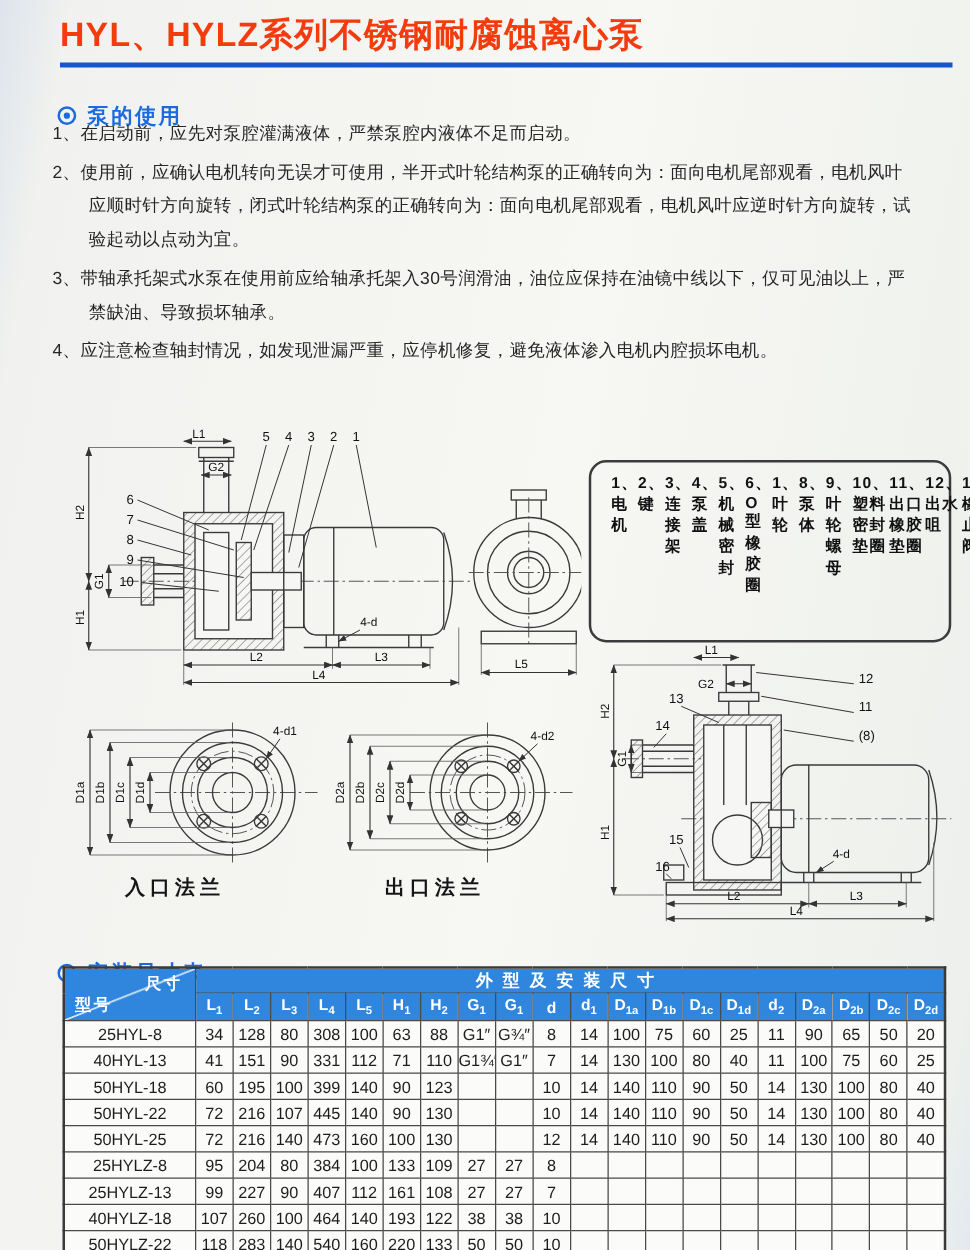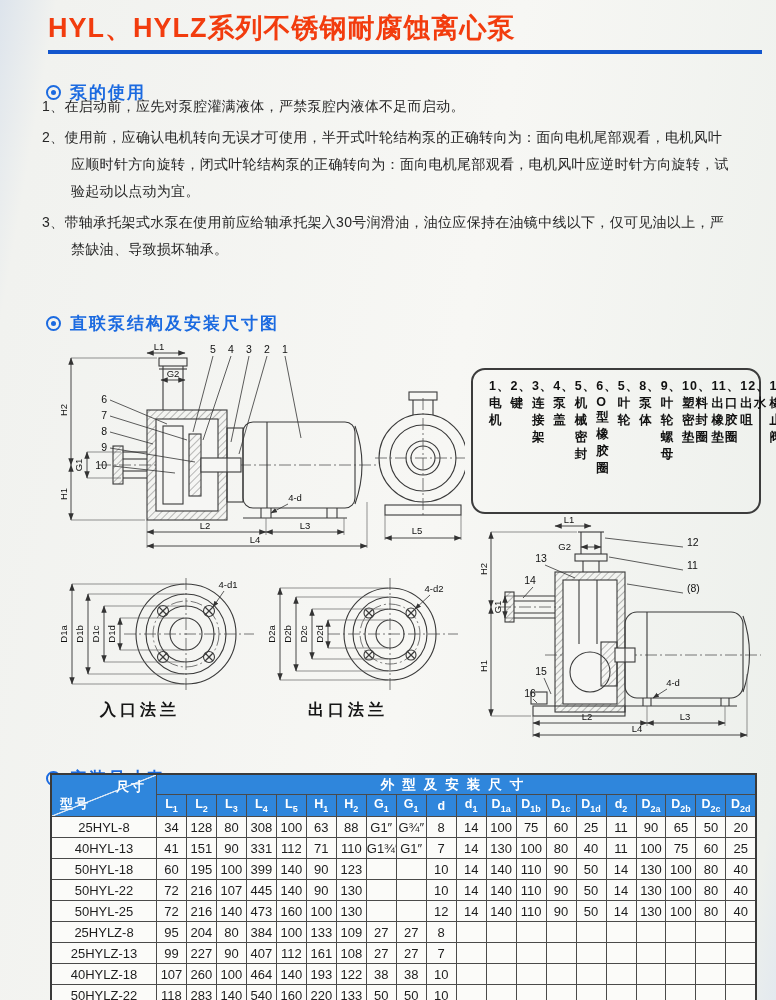--- a/index.html
+++ b/index.html
@@ -76,26 +76,23 @@
 
   <div class="section-heading" style="top:64px">
     <span class="bullet-icon"></span>
     <span>泵的使用</span>
   </div>
 
   <div class="usage-list">
       <div class="usage-item">1、在启动前，应先对泵腔灌满液体，严禁泵腔内液体不足而启动。</div>
       <div class="usage-item">2、使用前，应确认电机转向无误才可使用，半开式叶轮结构泵的正确转向为：面向电机尾部观看，电机风叶应顺时针方向旋转，闭式叶轮结构泵的正确转向为：面向电机尾部观看，电机风叶应逆时针方向旋转，试验起动以点动为宜。</div>
       <div class="usage-item">3、带轴承托架式水泵在使用前应给轴承托架入30号润滑油，油位应保持在油镜中线以下，仅可见油以上，严禁缺油、导致损坏轴承。</div>
+      <div class="usage-item">4、应注意检查轴封情况，如发现泄漏严重，应停机修复，避免液体渗入电机内腔损坏电机。</div>
     </div>
 
-  <div class="section-heading" style="top:295px">
-    <span class="bullet-icon"></span>
-    <span>直联泵结构及安装尺寸图</span>
-  </div>
 
   <div class="diagram-area">
 
     <svg style="left:55px;top:14px" width="410" height="212" viewBox="0 0 410 212">
       <line class="cl" x1="44" y1="123" x2="322" y2="123"></line>
 
       <rect class="ln" x="104" y="16" width="28" height="8"></rect>
       <line class="ln" x1="108" y1="24" x2="108" y2="68"></line>
       <line class="ln" x1="128" y1="24" x2="128" y2="68"></line>
       <line class="ln" x1="104" y1="27" x2="132" y2="27"></line>
@@ -188,21 +185,21 @@
     </svg>
 
     <div class="legend-box">
       <div class="legend-col l">
           <div>1、电机</div>
           <div>2、键</div>
           <div>3、连接架</div>
           <div>4、泵盖</div>
           <div>5、机械密封</div>
           <div>6、O型橡胶圈</div>
-          <div>5、叶轮</div>
+          <div>1、叶轮</div>
           <div>8、泵体</div>
         </div>
       <div class="legend-col r">
           <div>9、叶轮螺母</div>
           <div>10、塑料密封垫圈</div>
           <div>11、出口橡胶垫圈</div>
           <div>12、出水咀</div>
           <div>13、橡胶止回阀</div>
           <div>14、入水咀</div>
           <div>15、螺塞橡胶密封垫圈</div>

